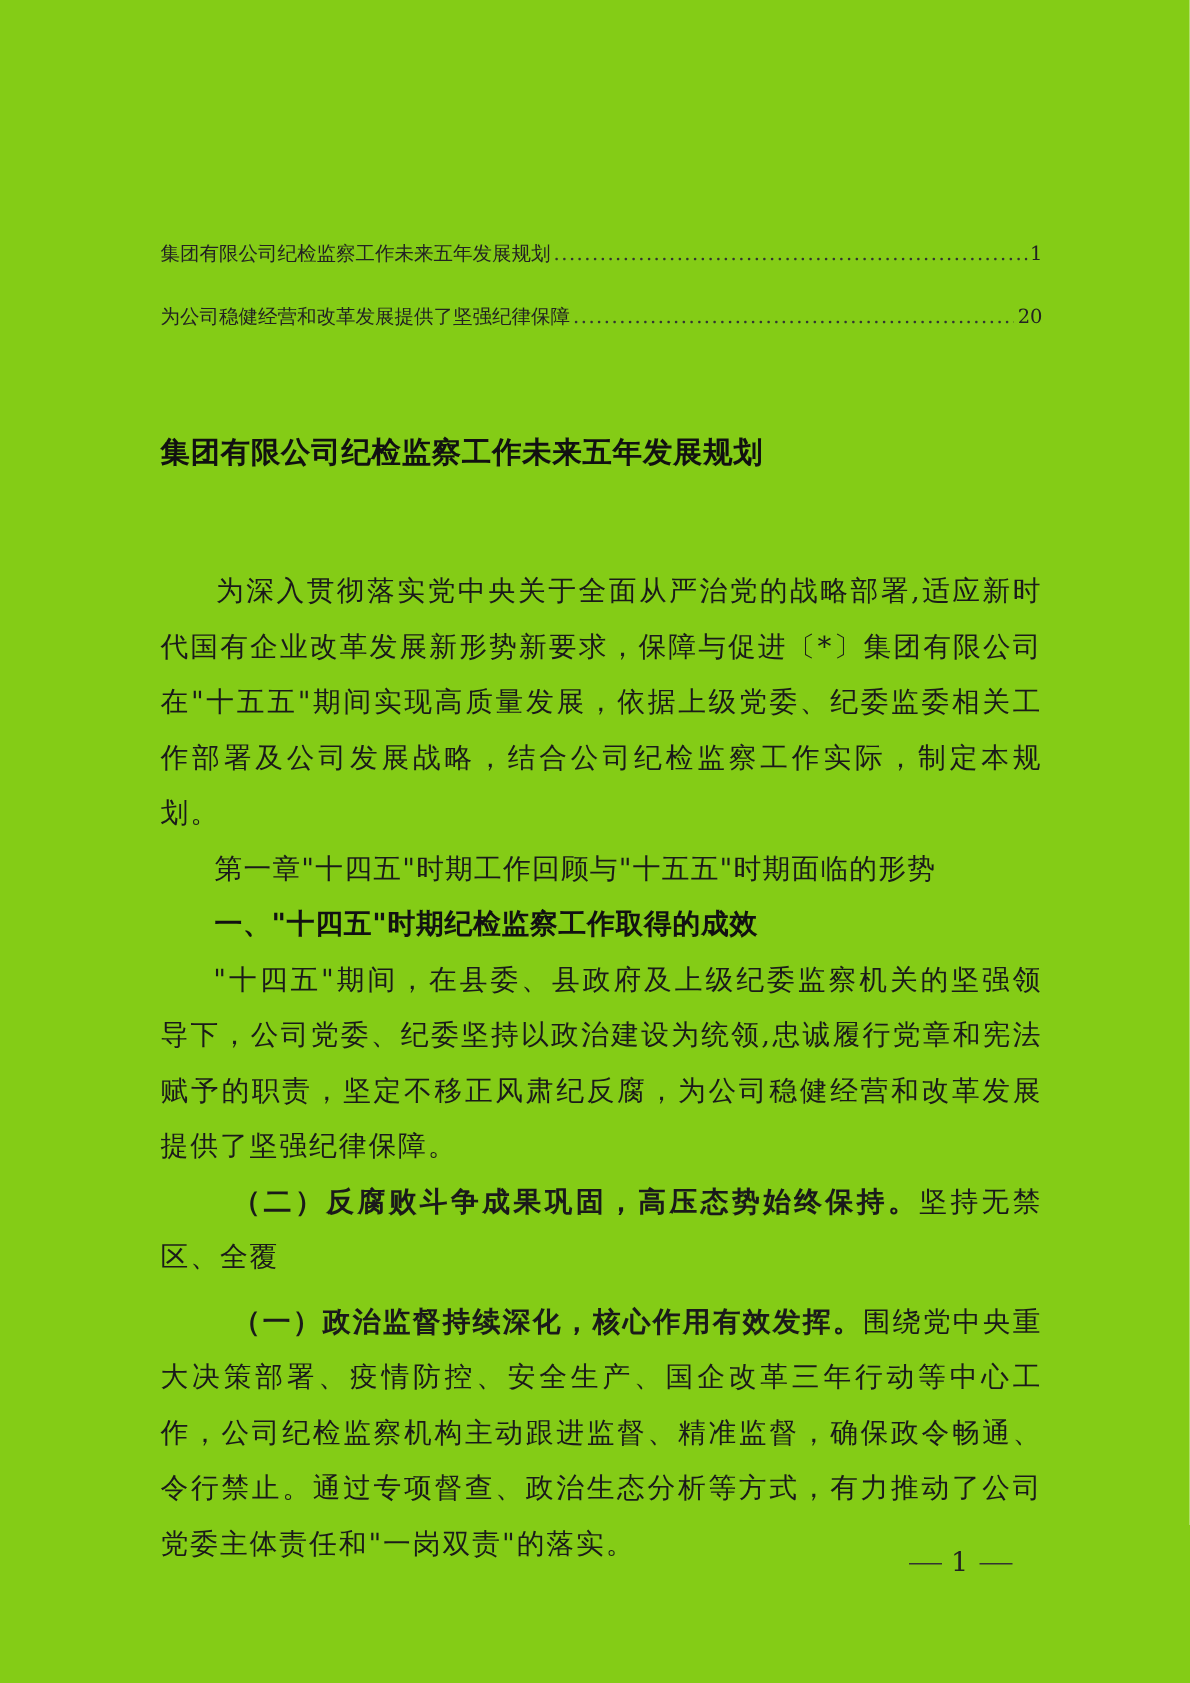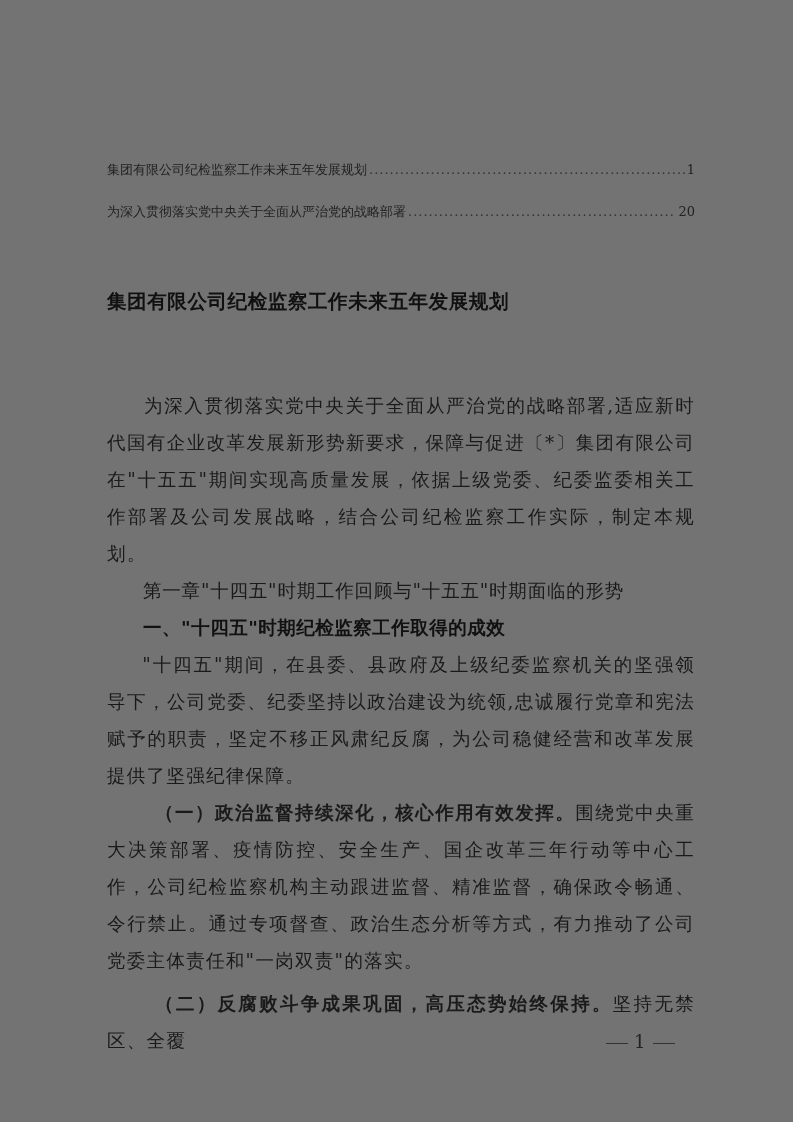--- a/index.html
+++ b/index.html
@@ -13,21 +13,21 @@
       position: relative;
       overflow: hidden;
       color: #1a1a1a;
       font-family: "DejaVu Serif", "Liberation Serif", serif;
     }
     .page {
       position: absolute;
       left: 0; top: 0;
       width: 793px;
       height: 1122px;
-      background: #737373;
+      background: #84cc16;
     }
     
     .toc {
       position: absolute;
       left: 107px;
       width: 588px;
       top: 160px;
     }
     .toc-row {
       display: flex;
@@ -67,21 +67,21 @@
       color: #111;
       white-space: nowrap;
       margin: 0;
     }
 
     
     .body-text {
       position: absolute;
       left: 107px;
       width: 588px;
-      top: 387px;
+      top: 376px;
       font-size: 18.5px;
       line-height: 37px;
       color: #1a1a1a;
       text-align: justify;
       letter-spacing: 1.3px;
     }
     .para {
       margin: 0;
       text-indent: 2em;
     }
@@ -124,34 +124,34 @@
 
 <div class="page">
 
   <nav class="toc">
     <a class="toc-row">
       <span class="toc-title">集团有限公司纪检监察工作未来五年发展规划</span>
       <span class="toc-leader"></span>
       <span class="toc-page">1</span>
     </a>
     <a class="toc-row">
-      <span class="toc-title">为深入贯彻落实党中央关于全面从严治党的战略部署</span>
+      <span class="toc-title">为公司稳健经营和改革发展提供了坚强纪律保障</span>
       <span class="toc-leader"></span>
       <span class="toc-page">20</span>
     </a>
   </nav>
 
   <h1 class="doc-title">集团有限公司纪检监察工作未来五年发展规划</h1>
 
   <div class="body-text">
     <p class="para">为深入贯彻落实党中央关于全面从严治党的战略部署,适应新时代国有企业改革发展新形势新要求，保障与促进〔*〕集团有限公司在"十五五"期间实现高质量发展，依据上级党委、纪委监委相关工作部署及公司发展战略，结合公司纪检监察工作实际，制定本规划。</p>
     <p class="chapter-line">第一章"十四五"时期工作回顾与"十五五"时期面临的形势</p>
     <p class="section-heading">一、"十四五"时期纪检监察工作取得的成效</p>
     <p class="para para-intro2">"十四五"期间，在县委、县政府及上级纪委监察机关的坚强领导下，公司党委、纪委坚持以政治建设为统领,忠诚履行党章和宪法赋予的职责，坚定不移正风肃纪反腐，为公司稳健经营和改革发展提供了坚强纪律保障。</p>
+    <p class="sub-para"><span class="lead">（二）反腐败斗争成果巩固，高压态势始终保持。</span><span>坚持无禁区、全覆</span></p>
     <p class="sub-para"><span class="lead">（一）政治监督持续深化，核心作用有效发挥。</span><span>围绕党中央重大决策部署、疫情防控、安全生产、国企改革三年行动等中心工作，公司纪检监察机构主动跟进监督、精准监督，确保政令畅通、令行禁止。通过专项督查、政治生态分析等方式，有力推动了公司党委主体责任和"一岗双责"的落实。</span></p>
-    <p class="sub-para"><span class="lead">（二）反腐败斗争成果巩固，高压态势始终保持。</span><span>坚持无禁区、全覆</span></p>
   </div>
 
   <div class="page-number">
     <span class="dash"></span><span>1</span><span class="dash"></span>
   </div>
 
 </div>
 
 </body></html>

